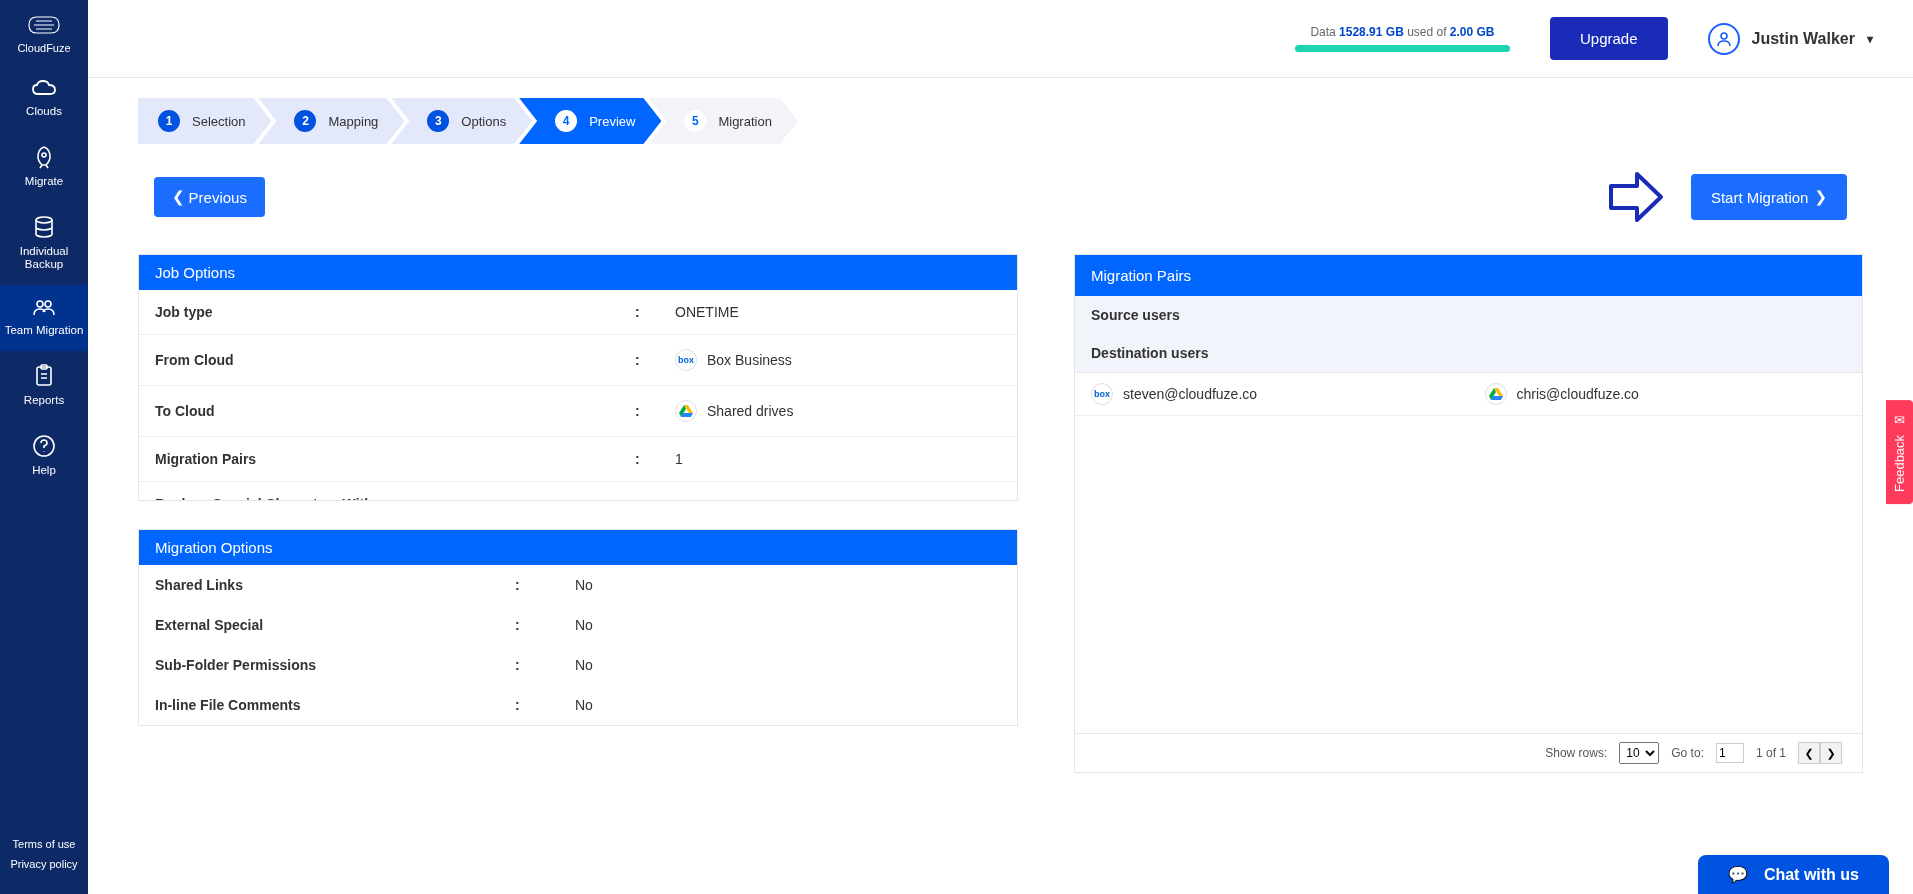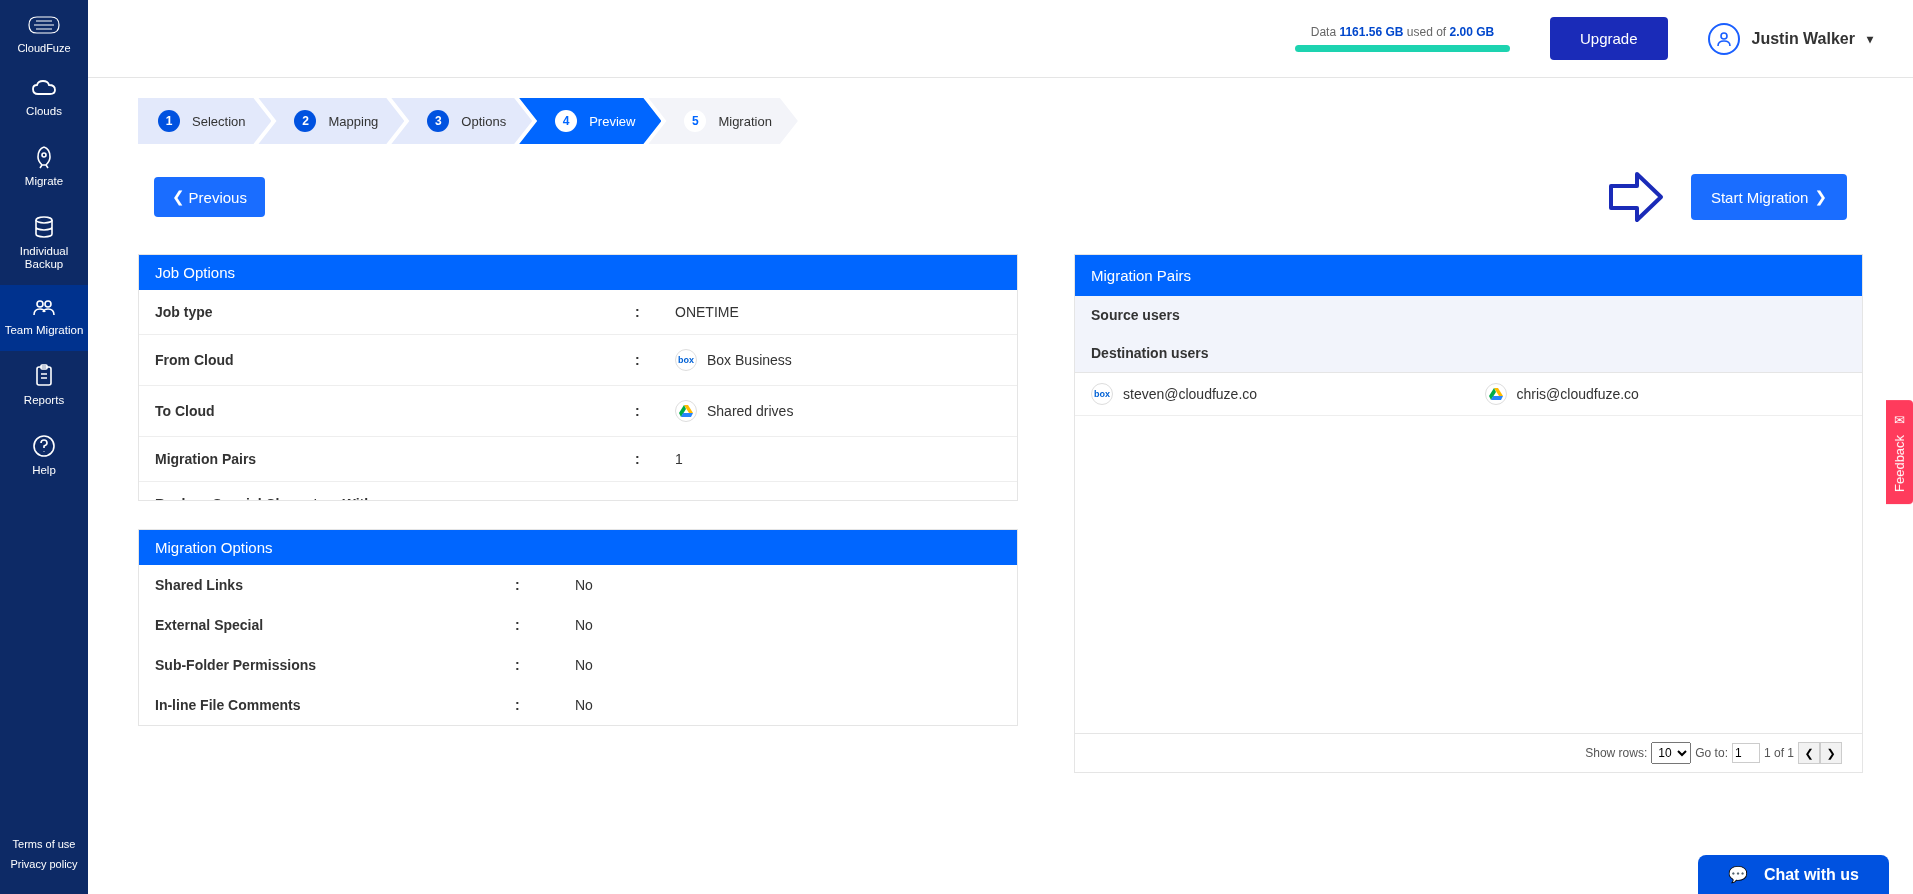--- a/index.html
+++ b/index.html
@@ -74,21 +74,21 @@
 
 .pairs-panel { border: 1px solid #e5e5e5; background: #fff; }
 .pairs-header { background: #0066ff; color: #fff; padding: 12px 16px; font-size: 15px; }
 .pairs-thead { display: flex; background: #f2f4fb; border-bottom: 1px solid #e5e5e5; font-weight: bold; font-size: 14px; flex-direction: column; }
 .pairs-thead > div { flex: 1; padding: 11px 16px; }
 .pairs-body { min-height: 360px; }
 .pairs-row { display: flex; border-bottom: 1px solid #eee; font-size: 14px; }
 .pairs-row > div { flex: 1; padding: 10px 16px; display: flex; align-items: center; gap: 10px; }
 .cloud-icon-sm { width: 22px; height: 22px; border-radius: 50%; border: 1px solid #ddd; display: flex; align-items: center; justify-content: center; font-size: 9px; }
 
-.pairs-footer { border-top: 1px solid #e5e5e5; padding: 8px 20px; display: flex; align-items: center; justify-content: flex-end; gap: 4px; font-size: 12px; color: #555; }
+.pairs-footer { border-top: 1px solid #e5e5e5; padding: 8px 20px; display: flex; align-items: center; justify-content: flex-end; gap: 12px; font-size: 12px; color: #555; }
 .pairs-footer select { font-size: 12px; padding: 2px; }
 .pairs-footer input { width: 28px; font-size: 12px; padding: 2px; border: 1px solid #ccc; }
 .nav-arrows { display: flex; }
 .nav-arrows button { width: 22px; height: 22px; border: 1px solid #ccc; background: #f2f2f2; cursor: pointer; font-size: 11px; display:flex;align-items:center;justify-content:center; }
 
 
 .feedback-tab { position: fixed; right: 0; top: 400px; background: #ff3b5c; color: #fff; writing-mode: vertical-rl; padding: 12px 6px; font-size: 13px; cursor: pointer; border-radius: 4px 0 0 4px; display: flex; align-items: center; gap: 8px; transform: rotate(180deg); }
 
 
 .chat-widget { position: fixed; right: 24px; bottom: 0; background: #0052e0; color: #fff; padding: 10px 30px; border-radius: 8px 8px 0 0; font-size: 16px; font-weight: bold; display: flex; align-items: center; gap: 16px; cursor: pointer; }
@@ -155,21 +155,21 @@
     <div class="sidebar-spacer"></div>
     <div class="sidebar-links">
       <div>Terms of use</div>
       <div>Privacy policy</div>
     </div>
   </div>
 
   <div class="main">
     <div class="header">
       <div class="data-usage">
-        <span>Data </span><b>1161.56 GB</b><span> used of </span><b>2.00 GB</b>
+        <span>Data </span><b>1528.91 GB</b><span> used of </span><b>2.00 GB</b>
         <div class="data-bar">
             <div class="data-bar-fill"></div>
           </div>
       </div>
       <button class="upgrade-btn">Upgrade</button>
       <div class="user-menu">
         <div class="user-avatar">
           <svg width="18" height="18" viewBox="0 0 18 18">
               <circle cx="9" cy="6" r="3" stroke="currentColor" stroke-width="1.6" fill="none"></circle>
               <path d="M3 16 Q3 11 9 11 Q15 11 15 16" stroke="currentColor" stroke-width="1.6" fill="none"></path>

